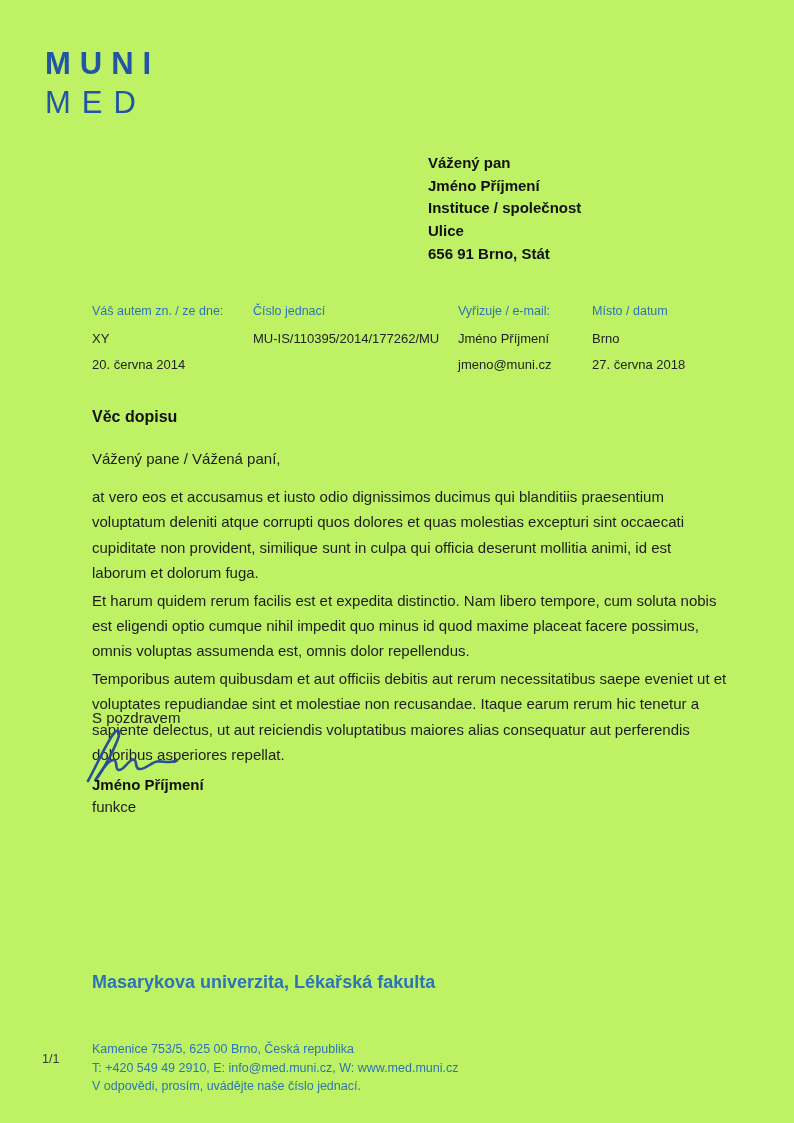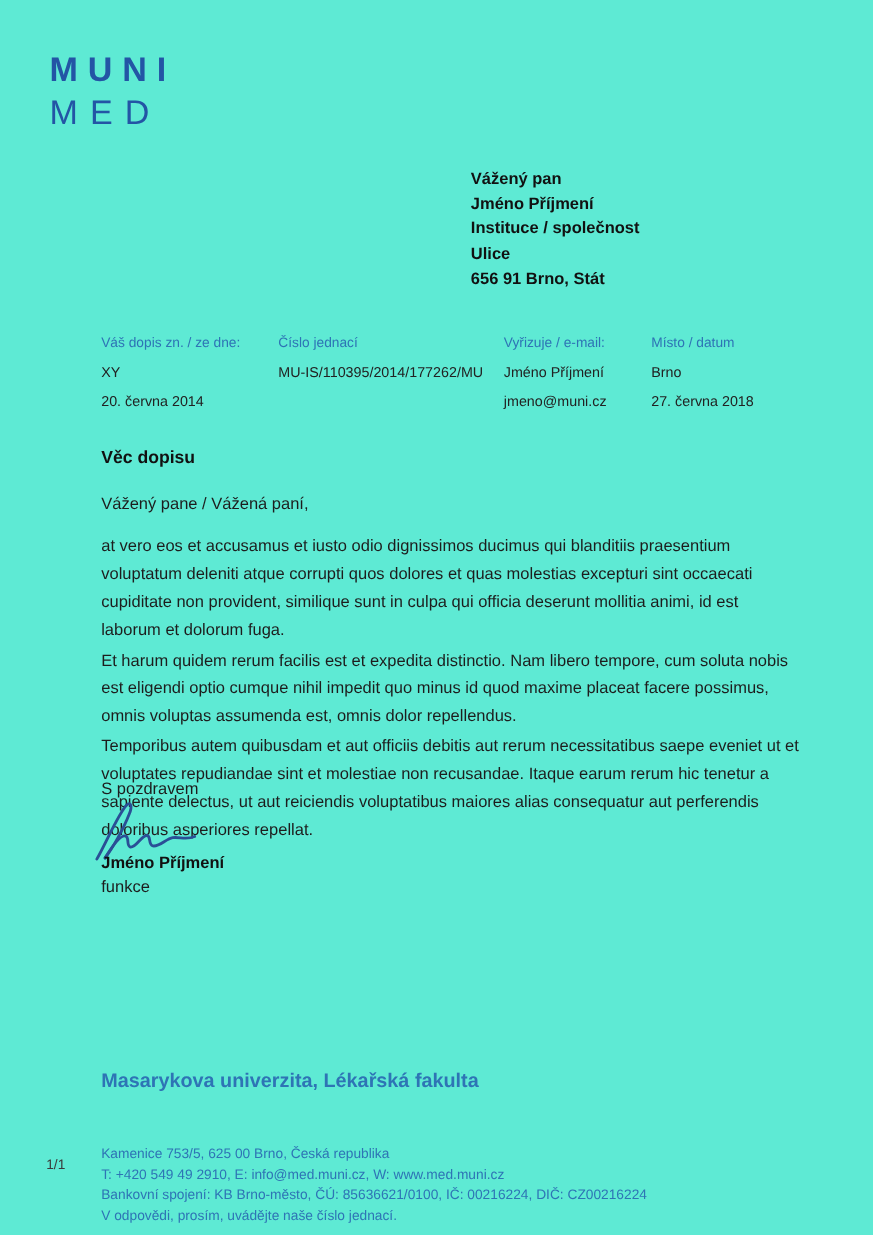--- a/index.html
+++ b/index.html
@@ -1,19 +1,19 @@
 <!DOCTYPE html>
 <html><head>
 <meta charset="utf-8">
 <style>
   html,body{margin:0;padding:0;background:#ffffff;}
   .page{
     position:relative;
     width:794px;height:1123px;
-    background:#5eead4;
+    background:#bef264;
     overflow:hidden;
     font-family:"Liberation Sans", sans-serif;
     color:#1d1d1d;
   }
   
   .logo{position:absolute;left:45px;top:48px;color:#2355a5;line-height:1;}
   .logo-top{font-size:31px;font-weight:700;letter-spacing:9px;}
   .logo-bottom{font-size:31px;font-weight:400;letter-spacing:11px;margin-top:8px;}
   
   .recipient{position:absolute;left:428px;top:152px;font-size:15px;font-weight:700;line-height:22.7px;color:#111;}
@@ -49,21 +49,21 @@
 
   <div class="recipient">
     <div>Vážený pan</div>
     <div>Jméno Příjmení</div>
     <div>Instituce / společnost</div>
     <div>Ulice</div>
     <div>656 91 Brno, Stát</div>
   </div>
 
   <div class="meta-col col1">
-    <div class="label">Váš dopis zn. / ze dne:</div>
+    <div class="label">Váš autem zn. / ze dne:</div>
     <div class="v1">XY</div>
     <div class="v2">20. června 2014</div>
   </div>
   <div class="meta-col col2">
     <div class="label">Číslo jednací</div>
     <div class="v1">MU-IS/110395/2014/177262/MU</div>
     <div class="v2"></div>
   </div>
   <div class="meta-col col3">
     <div class="label">Vyřizuje / e-mail:</div>
@@ -92,18 +92,17 @@
     <path d="M11.5 53 C 17 44, 25 32, 30 33 C 34 34, 30.5 42, 34.5 43 C 39.5 44, 44.5 32.5, 49.5 32.5 C 53.5 32.5, 50.5 41, 55 42 C 61 43, 67 35.5, 73 34.5 C 79 33.5, 85 37, 93 33.5" stroke="#2a4f96" stroke-width="2.6" stroke-linecap="round" stroke-linejoin="round"></path>
   </svg>
 
   <div class="signer-name">Jméno Příjmení</div>
   <div class="signer-role">funkce</div>
 
   <div class="footer-org">Masarykova univerzita, Lékařská fakulta</div>
   <div class="footer-lines">
     <div>Kamenice 753/5, 625 00 Brno, Česká republika</div>
     <div>T: +420 549 49 2910, E: info@med.muni.cz, W: www.med.muni.cz</div>
-    <div>Bankovní spojení: KB Brno-město, ČÚ: 85636621/0100, IČ: 00216224, DIČ: CZ00216224</div>
     <div>V odpovědi, prosím, uvádějte naše číslo jednací.</div>
   </div>
   <div class="page-number">1/1</div>
 
 </div>
 
 </body></html>

